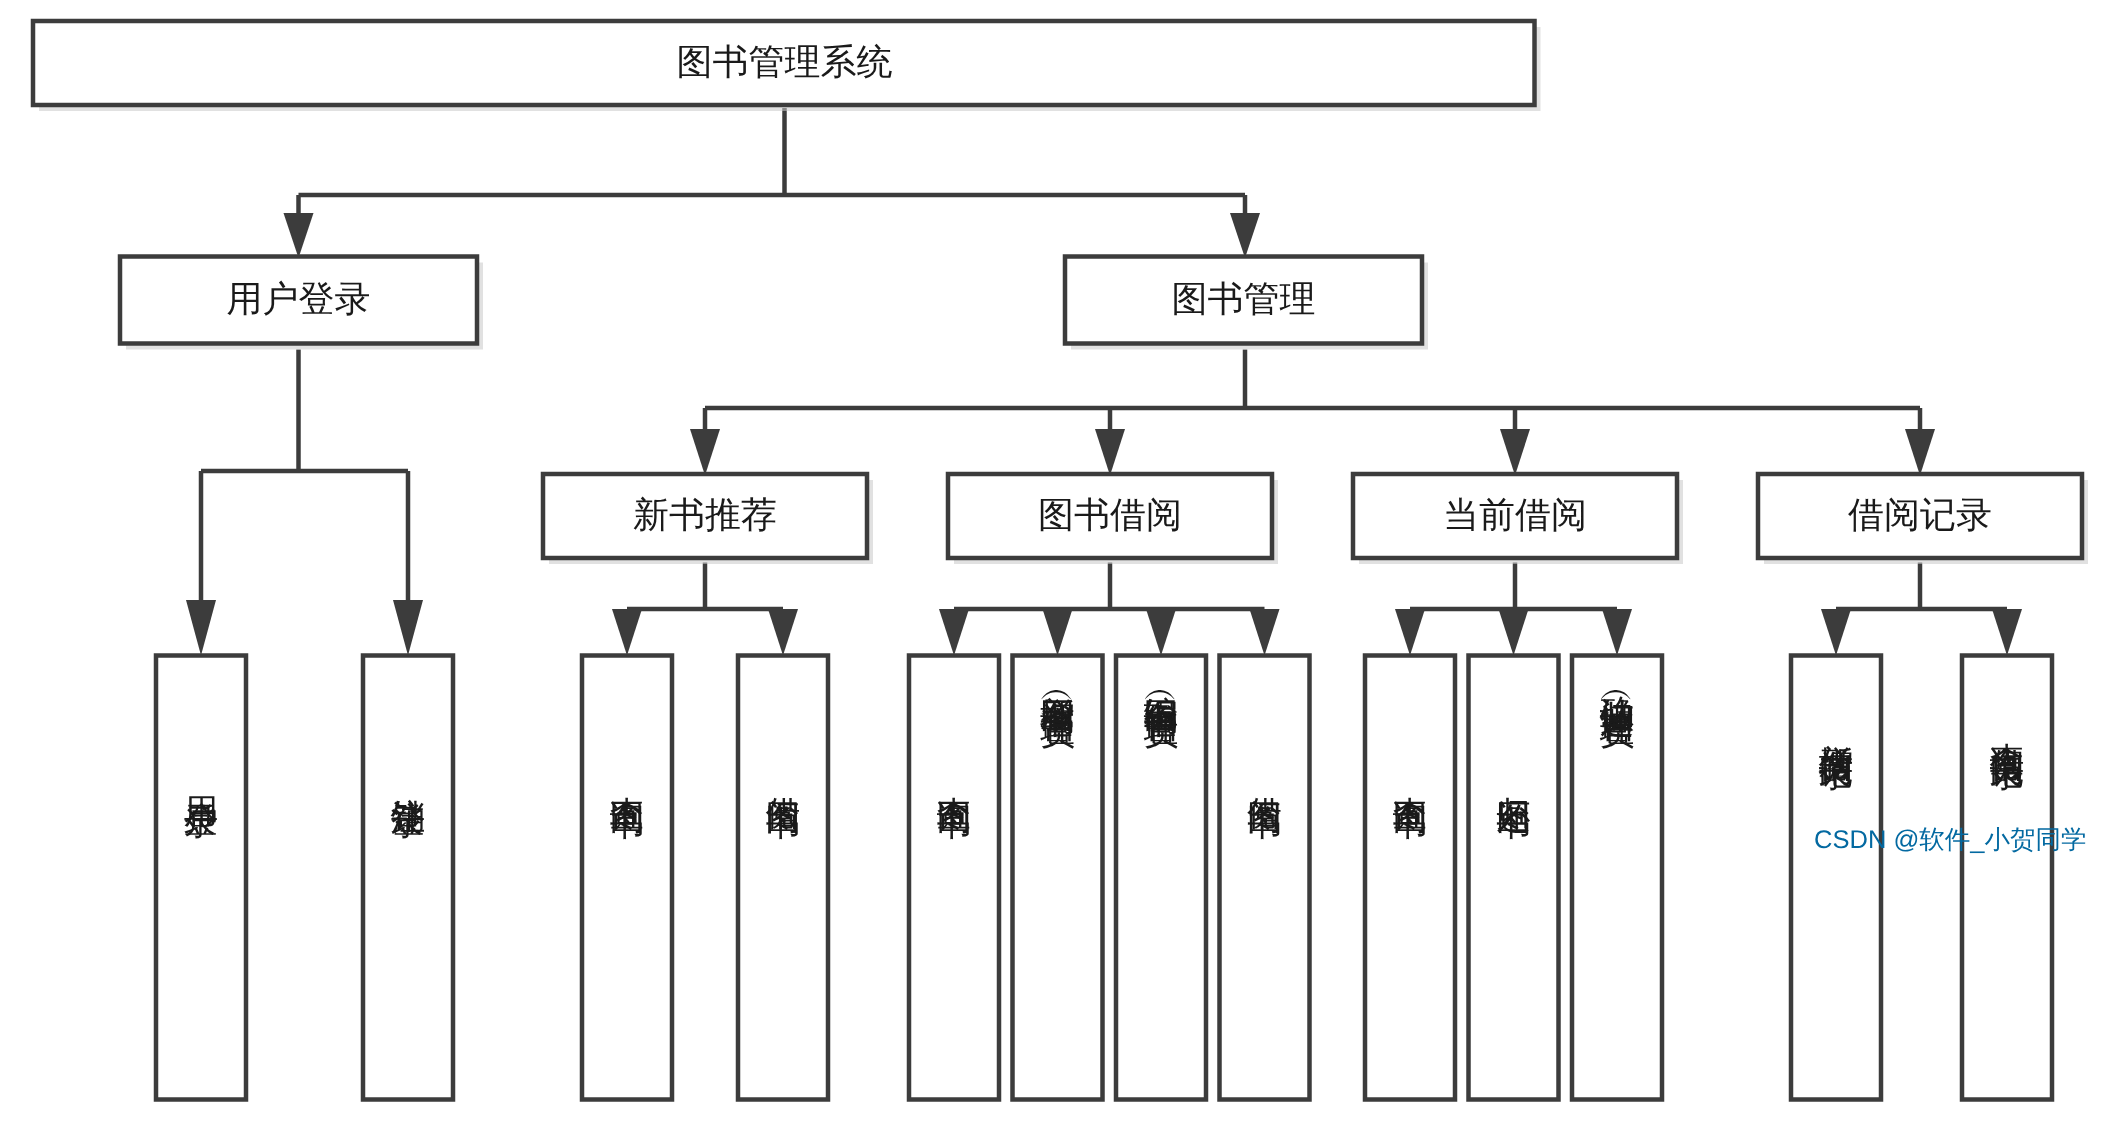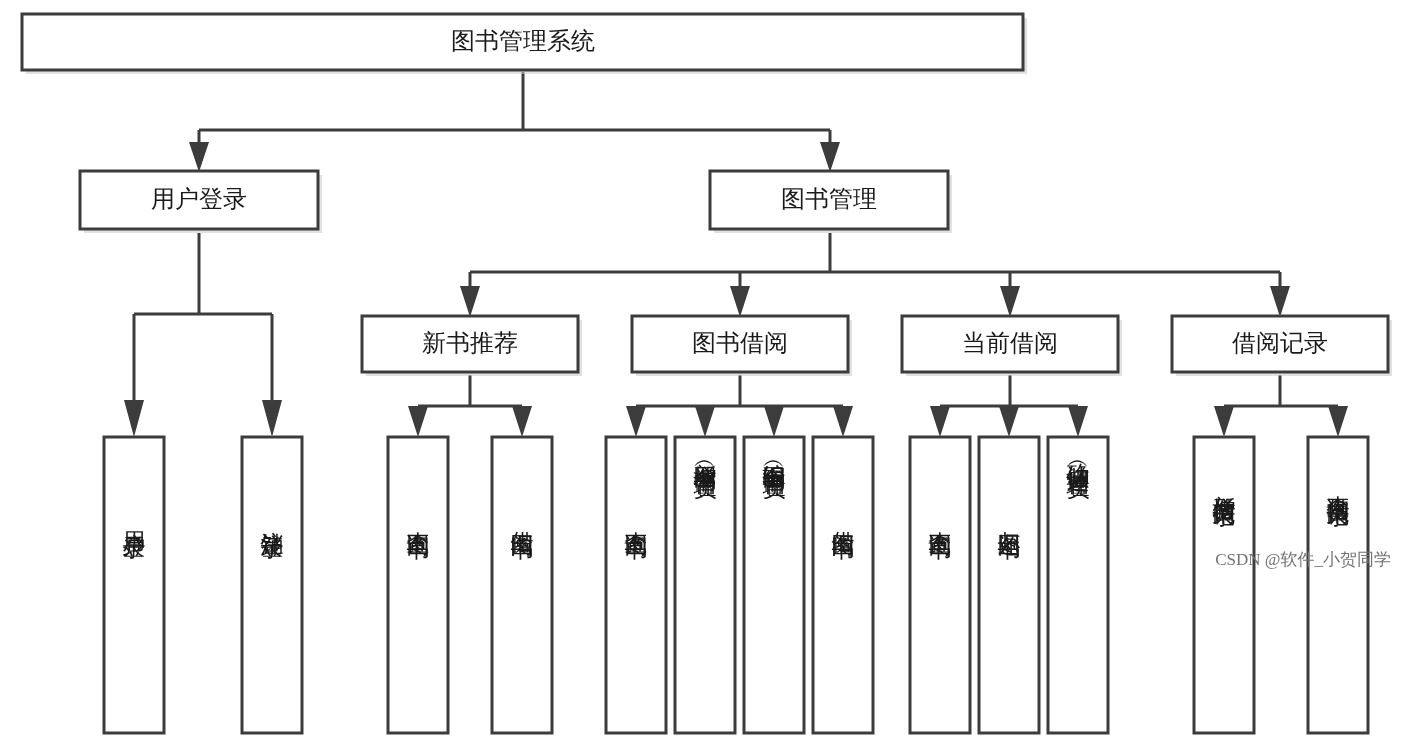--- a/index.html
+++ b/index.html
@@ -65,23 +65,23 @@
     font-size: 23px;
     line-height: 1.0;
     color: #1a1a1a;
     letter-spacing: 2px;
     white-space: nowrap;
   }
   .watermark {
     position: absolute;
     right: 14px;
     bottom: 6px;
-    font-family: Liberation Serif, serif;
+    font-family: Liberation Sans, sans-serif;
     font-size: 17px;
-    color: #737373;
+    color: #0369a1;
     white-space: nowrap;
     user-select: none;
   }
 </style>
 </head>
 <body>
 
 <div id="diagram-root">
 
   <svg class="flow" viewBox="0 0 1405 747" xmlns="http://www.w3.org/2000/svg">

